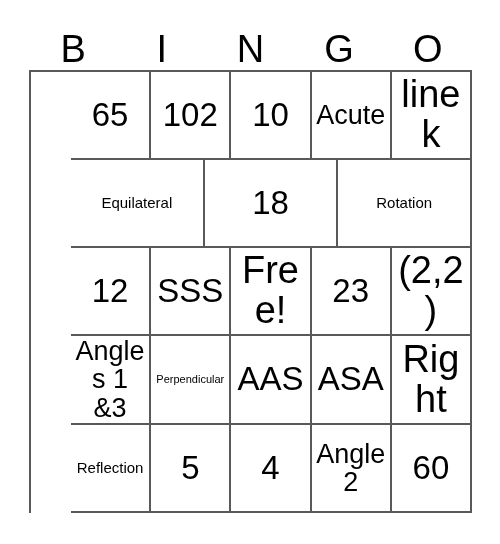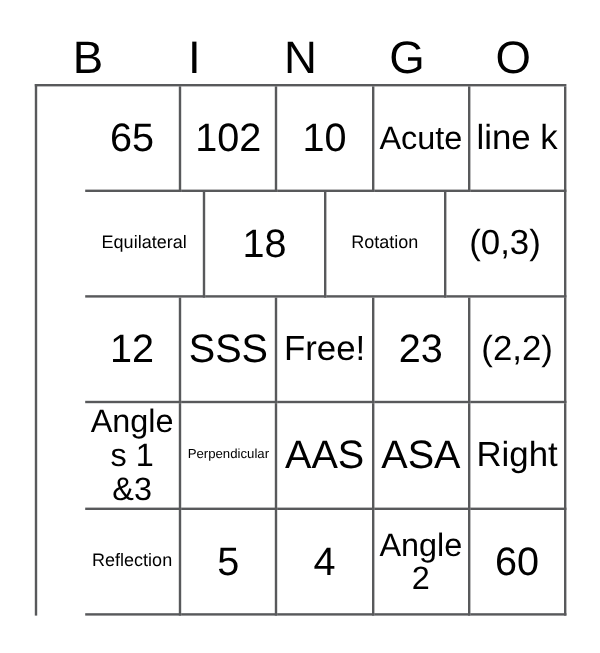--- a/index.html
+++ b/index.html
@@ -67,21 +67,21 @@
     align-items: center;
     justify-content: center;
     text-align: center;
     color: #000000;
     overflow: hidden;
     padding: 1px 2px;
     line-height: 1.05;
     word-break: break-word;
   }
   .fs-xl { font-size: 33px; }
-  .fs-lg { font-size: 29px; }
+  .fs-lg { font-size: 38px; }
   .fs-md { font-size: 27px; }
   .fs-sm { font-size: 15px; text-align: center; }
   .fs-xs { font-size: 11px; }
 </style>
 </head>
 <body>
 
 <div class="card">
 
   <div class="header-row">
@@ -99,21 +99,20 @@
       <div class="cell fs-xl">102</div>
       <div class="cell fs-xl">10</div>
       <div class="cell fs-md">Acute</div>
       <div class="cell fs-lg">line k</div>
     </div>
 
     <div class="grid-row">
       <div class="cell fs-sm">Equilateral</div>
       <div class="cell fs-xl">18</div>
       <div class="cell fs-sm">Rotation</div>
-      <div class="cell fs-lg">(0,3)</div>
     </div>
 
     <div class="grid-row">
       <div class="cell fs-xl">12</div>
       <div class="cell fs-xl">SSS</div>
       <div class="cell fs-lg">Free!</div>
       <div class="cell fs-xl">23</div>
       <div class="cell fs-lg">(2,2)</div>
     </div>
 

